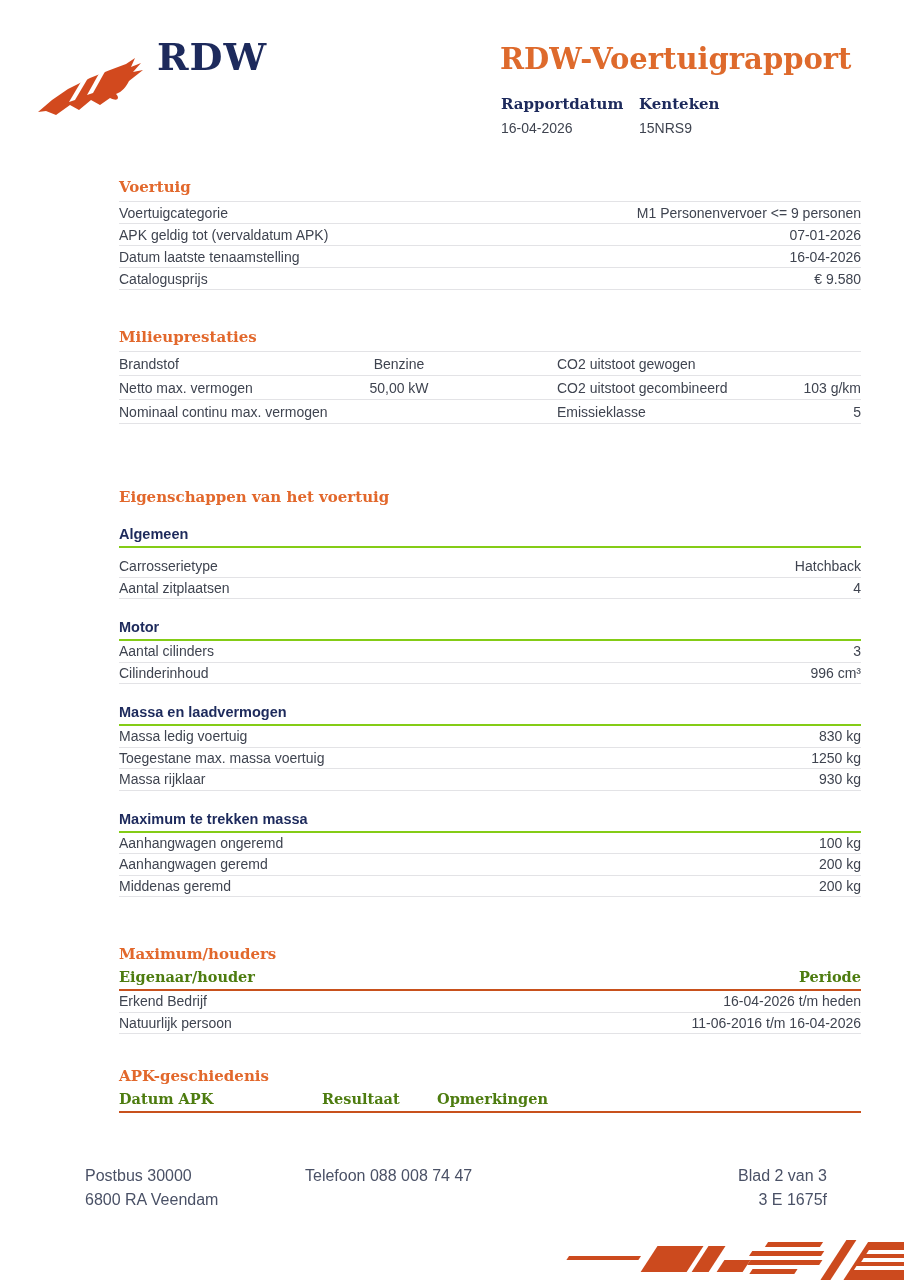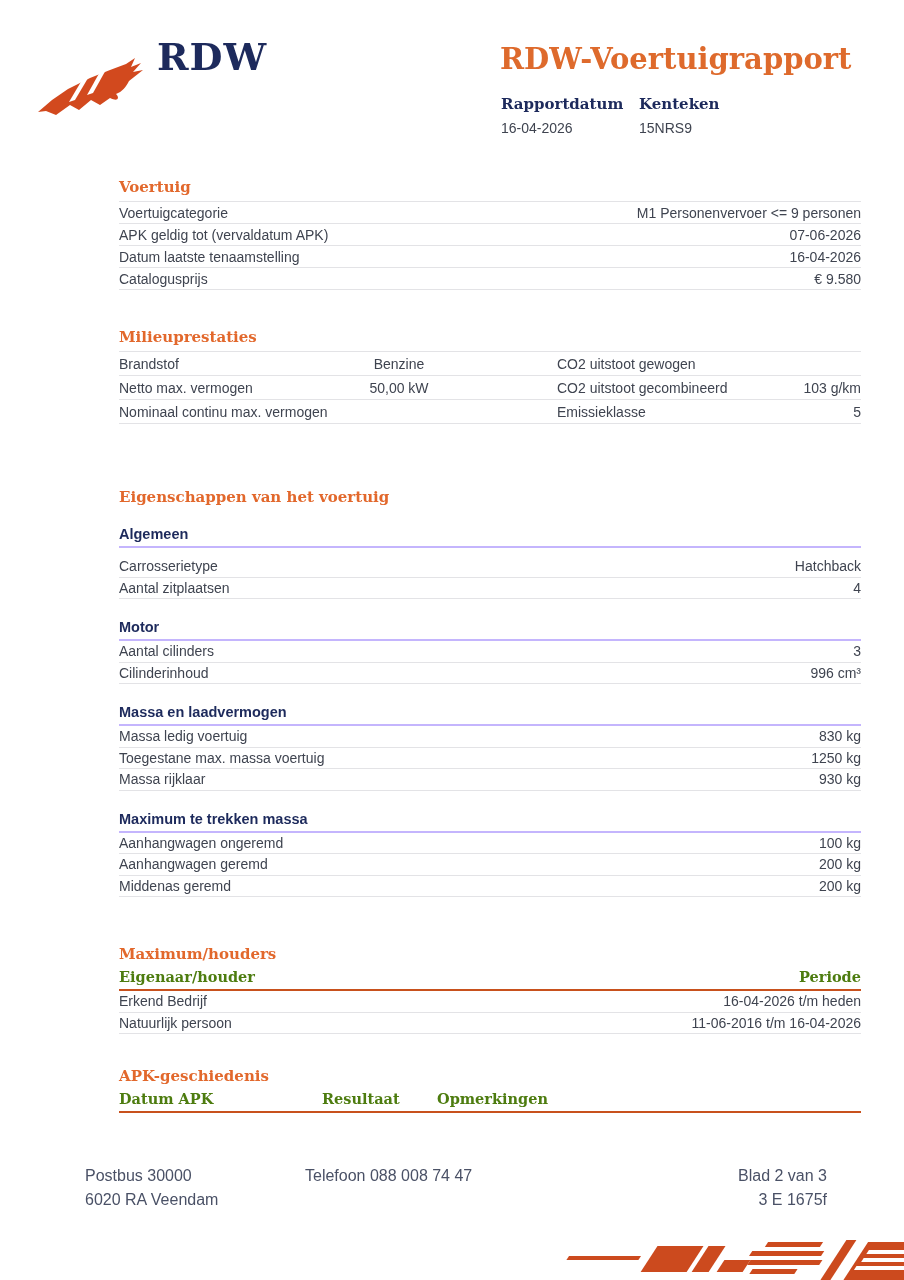--- a/index.html
+++ b/index.html
@@ -28,21 +28,21 @@
   .meta-label { font-family:"DejaVu Serif", serif; font-weight:700; font-size:15px; color:#1d2a5c; }
   .meta-value { margin-top:7px; font-size:14px; color:#3f4450; }
 
   
   .section-title {
     font-family:"DejaVu Serif", serif; font-weight:700;
     font-size:15px; color:#e2682c; margin-bottom:5px;
   }
   .sub-title {
     font-weight:700; font-size:14.5px; color:#1d2a5c;
-    padding-bottom:4px; border-bottom:2px solid #c4b5fd;
+    padding-bottom:4px; border-bottom:2px solid #84cc16;
   }
 
   
   .rows { border-top:1px solid #e3e3e6; }
   .rows.no-top { border-top:none; }
   .row {
     display:flex; justify-content:space-between; align-items:center;
     height:22px; font-size:14px; color:#3f4450;
     border-bottom:1px solid #e3e3e6;
   }
@@ -115,21 +115,21 @@
 
   <div class="abs content" style="top:178px;">
     <div class="section-title">Voertuig</div>
     <div class="rows">
       <div class="row">
         <span>Voertuigcategorie</span>
         <span class="value">M1 Personenvervoer &lt;= 9 personen</span>
       </div>
       <div class="row">
         <span>APK geldig tot (vervaldatum APK)</span>
-        <span class="value">07-06-2026</span>
+        <span class="value">07-01-2026</span>
       </div>
       <div class="row">
         <span>Datum laatste tenaamstelling</span>
         <span class="value">16-04-2026</span>
       </div>
       <div class="row">
         <span>Catalogusprijs</span>
         <span class="value">€ 9.580</span>
       </div>
     </div>
@@ -250,21 +250,21 @@
     <div class="tbl-head apk-head">
       <span class="apk-col1">Datum APK</span>
       <span class="apk-col2">Resultaat</span>
       <span>Opmerkingen</span>
     </div>
   </div>
 
   <div class="abs footer">
     <div class="footer-col1">
       <div>Postbus 30000</div>
-      <div>6020 RA Veendam</div>
+      <div>6800 RA Veendam</div>
     </div>
     <div class="footer-col2">
       <div>Telefoon 088 008 74 47</div>
     </div>
     <div class="footer-col3">
       <div>Blad 2 van 3</div>
       <div>3 E 1675f</div>
     </div>
   </div>
 

